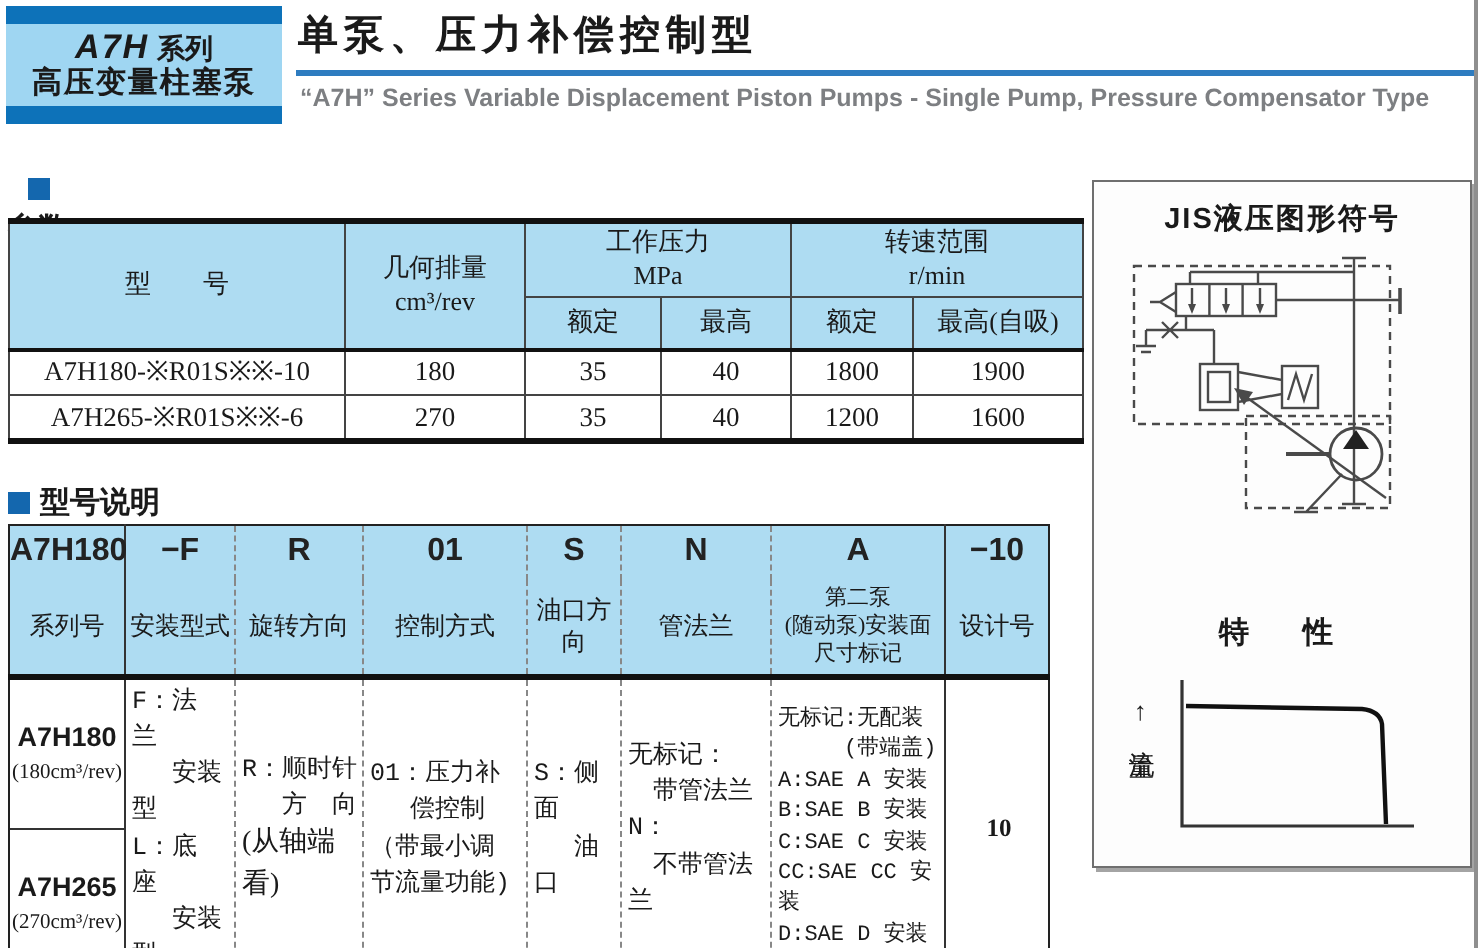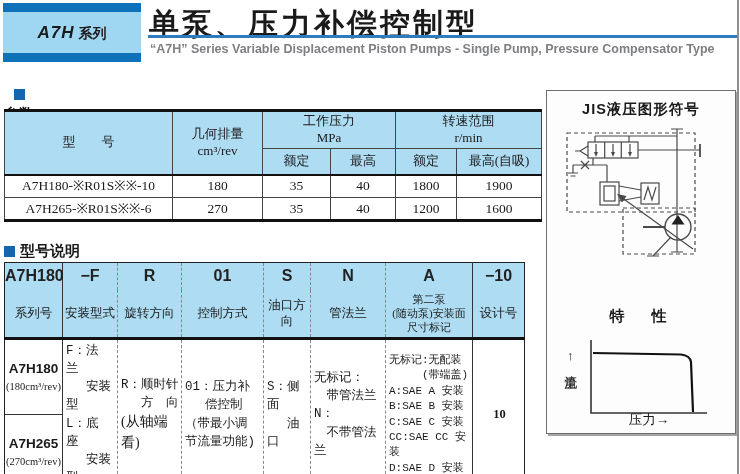--- a/index.html
+++ b/index.html
@@ -11,21 +11,21 @@
   .pre { white-space:pre-line;font-family:Liberation Mono, monospace; }
 
   
   .logo-box { position:absolute; left:3px; top:3px; width:138px; height:59px;
     background:#9fd6f2; display:flex; flex-direction:column; justify-content:center;
     border-top:9px solid #0d72b9; border-bottom:9px solid #0d72b9; text-align:center; }
   .logo-l1 { font-size:14px; font-weight:bold; line-height:18px; }
   .logo-l1 .code { font-style:italic; font-size:17px; letter-spacing:1px; }
   .logo-l2 { font-size:15px; font-weight:bold; line-height:18px; letter-spacing:1px; }
 
-  .page-title { position:absolute; left:149px; top:4px; font-size:30px; font-weight:bold;
+  .page-title { position:absolute; left:149px; top:4px; font-size:20px; font-weight:bold;
     letter-spacing:3px; white-space:nowrap; }
   .title-rule { position:absolute; left:148px; top:35px; width:589px; height:3px; background:#2e7cc0; }
   .page-subtitle { position:absolute; left:150px; top:41px; width:585px;
     font-size:12.5px; font-weight:bold; color:#7d7f82; line-height:1.28; }
 
   
   .section-head { position:absolute; display:flex; align-items:center; gap:5px;
     font-size:15px; font-weight:bold; }
   .sq { width:11px; height:11px; background:#1467ae; display:inline-block; }
   .head-params { left:4px; top:89px;flex-direction:column; }
@@ -79,20 +79,21 @@
   .pressure-label { position:absolute; left:52px; top:320px; width:100px; text-align:center;
     font-family:"Liberation Serif", serif; font-size:13.5px; }
 
   .scan-edge { position:absolute; left:737px; top:0; width:2px; height:474px; background:#8f8f8f; }
 </style>
 </head>
 <body>
 
 <div class="logo-box">
   <div class="logo-l1"><span class="code">A7H</span><span> 系列</span></div>
+  <div class="logo-l2">高压变量柱塞泵</div>
 </div>
 <h1 class="page-title">单泵、压力补偿控制型</h1>
 <div class="title-rule"></div>
 <div class="page-subtitle">“A7H” Series Variable Displacement Piston Pumps - Single Pump, Pressure Compensator Type</div>
 
 <div class="section-head head-params">
   <span class="sq"></span>
   <span>参数</span>
 </div>
 
@@ -273,16 +274,15 @@
   <div class="panel-title char-title">特　性</div>
 
   <svg class="chart-svg" width="190" height="104" viewBox="546 330 190 104">
     <path d="M590,339 V412 H706" fill="none" stroke="#333" stroke-width="1.6"></path>
     <path d="M592,352 L680,353.5 Q689,354.5 690,361 L692,411" fill="none" stroke="#111" stroke-width="2.2"></path>
   </svg>
   <div class="flow-label">
     <span>↑</span>
     <span class="vtext">流量</span>
   </div>
-  <div class="pressure-label">压力→</div>
 </div>
 
 <div class="scan-edge"></div>
 
 </body></html>

